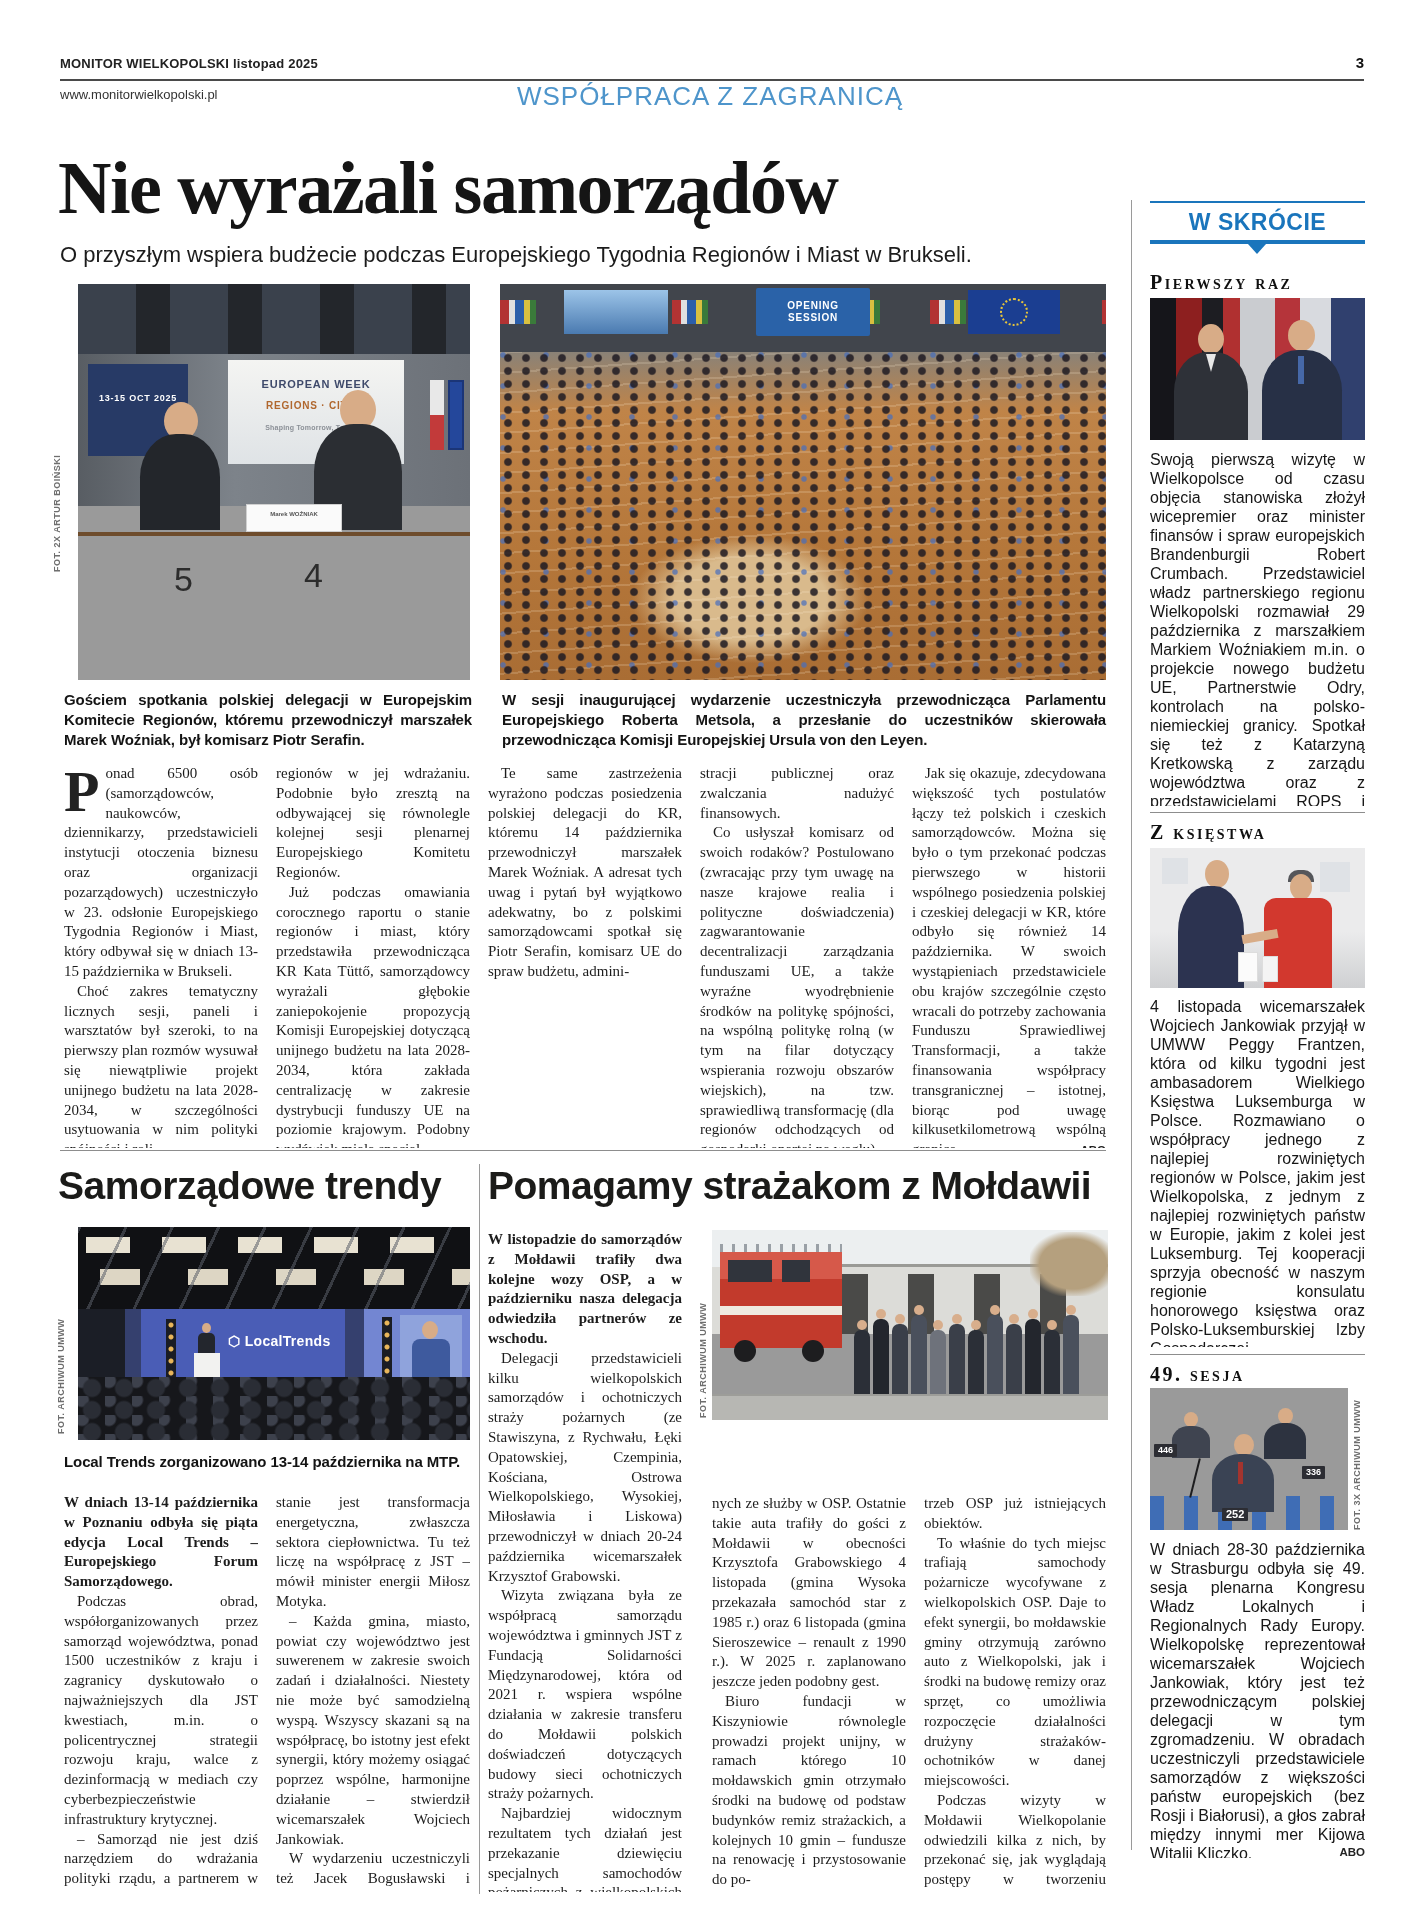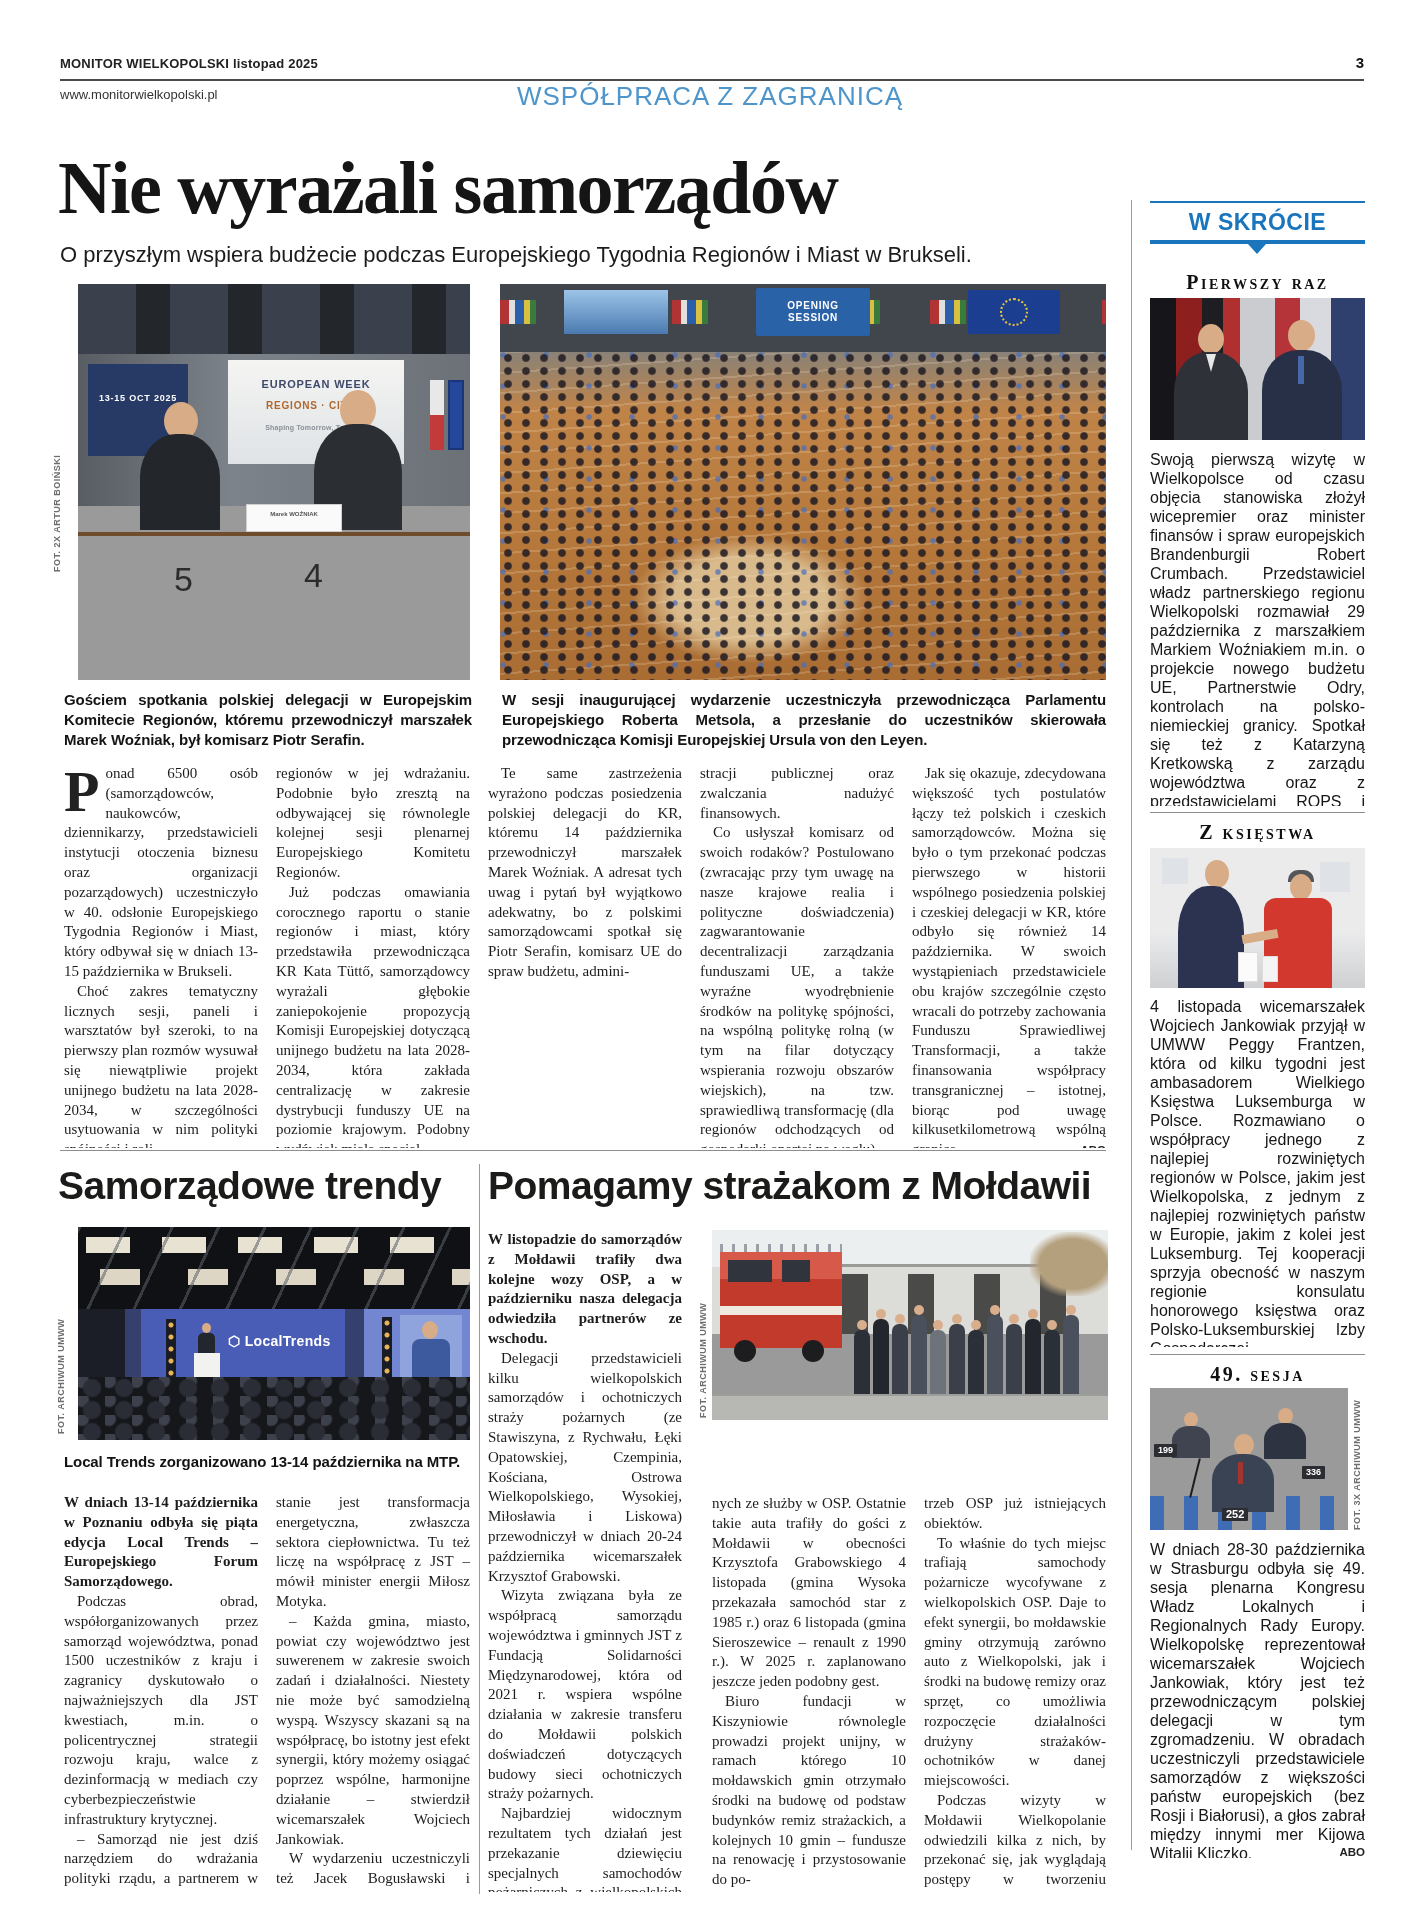--- a/index.html
+++ b/index.html
@@ -18,21 +18,21 @@
 .serifcol{position:absolute;width:194px;font:15px/19.8px "Liberation Serif",serif;text-align:justify;color:#1c1c1c;overflow:hidden}
 .serifcol p{margin:0}
 .serifcol p.ind{text-indent:13px}
 .serifcol p.lead{font-weight:700}
 .dropcap{float:left;font:700 58px/47px "Liberation Serif",serif;margin:4px 6px 0 0;color:#222}
 .sig{text-align:right;font:700 11.5px/11.5px "Liberation Sans",sans-serif;color:#222;margin-top:-15px}
 .hl-sans{position:absolute;font:700 39px/40px "Liberation Sans",sans-serif;letter-spacing:-.5px;color:#1b1b19}
 .photo{position:absolute;overflow:hidden;background:#9a9a9a}
 .ph{position:absolute}
 .sb-title{position:absolute;width:215px;text-align:center;font:700 23px/23px "Liberation Sans",sans-serif;letter-spacing:.5px;color:#1a75bc}
-.sb-sec{position:absolute;width:215px;text-align:center;font:700 20px/21px "Liberation Serif",serif;font-variant:small-caps;letter-spacing:2.5px;color:#101010}
+.sb-sec{position:absolute;width:215px;font:700 20px/21px "Liberation Serif",serif;font-variant:small-caps;letter-spacing:2.5px;color:#101010}
 .sb-text{position:absolute;width:215px;font:16px/19px "Liberation Sans",sans-serif;text-align:justify;color:#161616;overflow:hidden}
 .sb-text p{margin:0}
 .tri{position:absolute;width:0;height:0;border-left:9px solid transparent;border-right:9px solid transparent;border-top:10px solid #1a75bc}
 .bluebar{position:absolute;background:#1a75bc}
 .figure{position:absolute;border-radius:45% 45% 0 0}
 .head{position:absolute;border-radius:50%;background:#d8ac87}
 .plate{position:absolute;background:#2c2d33;color:#fff;font:700 9px/11px "Liberation Sans",sans-serif;padding:1px 4px;border-radius:1px}
 .heads1{background-image:radial-gradient(circle at 8px 6px, rgba(30,26,34,.85) 3.2px, transparent 4.6px),radial-gradient(circle at 3px 3px, rgba(70,110,190,.7) 2.2px, transparent 3.4px),repeating-linear-gradient(176deg, rgba(255,240,215,.18) 0 2px, transparent 2px 20px);background-size:18px 13px,43px 31px,auto}
 .aud{background-color:#16171b;background-image:radial-gradient(circle at 14px 11px,#2a2d35 8px,transparent 10px),radial-gradient(circle at 4px 4px,#3d414c 6px,transparent 8px);background-size:32px 22px,27px 19px}
 .ppl{position:absolute;display:flex;align-items:flex-end;gap:3px}
@@ -94,21 +94,21 @@
     <div class="ph" style="left:468px;top:6px;width:92px;height:44px;background:#1b3e91">
       <div class="ph" style="left:32px;top:8px;width:28px;height:28px;border:2px dotted #e8c53a;border-radius:50%"></div>
     </div>
     <div class="ph" style="left:0;top:68px;width:606px;height:328px;background:linear-gradient(180deg,#8a8277 0,#c08448 18%,#b5773a 60%,#a96d34 100%)"></div>
     <div class="ph" style="left:130px;top:250px;width:240px;height:130px;background:radial-gradient(ellipse,#d9ba8c 0 45%,transparent 70%)"></div>
     <div class="ph heads1" style="left:0;top:68px;width:606px;height:328px"></div>
   </div>
   <div class="cap" style="left:502px;top:690px;width:604px">W sesji inaugurującej wydarzenie uczestniczyła przewodnicząca Parlamentu Europejskiego Roberta Metsola, a przesłanie do uczestników skierowała przewodnicząca Komisji Europejskiej Ursula von den Leyen.</div>
 
   <div class="serifcol" style="left:64px;top:764px;height:384px">
-    <p><span class="dropcap">P</span><span>onad 6500 osób (samorządowców, naukowców, dziennikarzy, przedstawicieli instytucji otoczenia biznesu oraz organizacji pozarządowych) uczestniczyło w 40. odsłonie Europejskiego Tygodnia Regionów i Miast, który odbywał się w dniach 13-15 października w Brukseli.</span></p>
+    <p><span class="dropcap">P</span><span>onad 6500 osób (samorządowców, naukowców, dziennikarzy, przedstawicieli instytucji otoczenia biznesu oraz organizacji pozarządowych) uczestniczyło w 23. odsłonie Europejskiego Tygodnia Regionów i Miast, który odbywał się w dniach 13-15 października w Brukseli.</span></p>
     <p class="ind">Choć zakres tematyczny licznych sesji, paneli i warsztatów był szeroki, to na pierwszy plan rozmów wysuwał się niewątpliwie projekt unijnego budżetu na lata 2028-2034, w szczególności usytuowania w nim polityki spójności i roli</p>
   </div>
   <div class="serifcol" style="left:276px;top:764px;height:384px">
     <p>regionów w jej wdrażaniu. Podobnie było zresztą na odbywającej się równolegle kolejnej sesji plenarnej Europejskiego Komitetu Regionów.</p>
     <p class="ind">Już podczas omawiania corocznego raportu o stanie regionów i miast, który przedstawiła przewodnicząca KR Kata Tüttő, samorządowcy wyrażali głębokie zaniepokojenie propozycją Komisji Europejskiej dotyczącą unijnego budżetu na lata 2028-2034, która zakłada centralizację w zakresie dystrybucji funduszy UE na poziomie krajowym. Podobny wydźwięk miała specjal-</p>
   </div>
   <div class="serifcol" style="left:488px;top:764px;height:384px">
     <p class="ind">Te same zastrzeżenia wyrażono podczas posiedzenia polskiej delegacji do KR, któremu 14 października przewodniczył marszałek Marek Woźniak. A adresat tych uwag i pytań był wyjątkowo adekwatny, bo z polskimi samorządowcami spotkał się Piotr Serafin, komisarz UE do spraw budżetu, admini-</p>
   </div>
   <div class="serifcol" style="left:700px;top:764px;height:384px">
@@ -251,21 +251,21 @@
     <div class="ph" style="left:0;top:0;width:198px;height:142px;background:linear-gradient(180deg,#6b4a33 0 20%,#8a552f 20% 70%,#7c4a28 100%) repeating-linear-gradient(178deg,rgba(0,0,0,.22) 0 2px,transparent 2px 26px)"></div>
     <div class="ph" style="left:0;top:108px;width:198px;height:34px;background:repeating-linear-gradient(90deg,#3f6db5 0 14px,transparent 14px 34px)"></div>
     <div class="head" style="left:34px;top:24px;width:14px;height:15px"></div>
     <div class="figure" style="left:22px;top:38px;width:38px;height:32px;background:#3f4450"></div>
     <div class="head" style="left:128px;top:20px;width:15px;height:16px"></div>
     <div class="figure" style="left:114px;top:35px;width:42px;height:36px;background:#2d3340"></div>
     <div class="head" style="left:84px;top:46px;width:20px;height:22px"></div>
     <div class="figure" style="left:62px;top:66px;width:62px;height:58px;background:#3a4354"></div>
     <div class="ph" style="left:88px;top:74px;width:5px;height:22px;background:#a3342e"></div>
     <div class="ph" style="left:44px;top:70px;width:2px;height:40px;background:#1d1d1f;transform:rotate(14deg)"></div>
-    <div class="plate" style="left:4px;top:56px">199</div>
+    <div class="plate" style="left:4px;top:56px">446</div>
     <div class="plate" style="left:152px;top:78px">336</div>
     <div class="plate" style="left:72px;top:120px;font-size:11px">252</div>
   </div>
   <div class="sb-text" style="left:1150px;top:1540px;height:318px">
     <p>W dniach 28-30 października w Strasburgu odbyła się 49. sesja plenarna Kongresu Władz Lokalnych i Regionalnych Rady Europy. Wielkopolskę reprezentował wicemarszałek Wojciech Jankowiak, który jest też przewodniczącym polskiej delegacji w tym zgromadzeniu. W obradach uczestniczyli przedstawiciele samorządów z większości państw europejskich (bez Rosji i Białorusi), a głos zabrał między innymi mer Kijowa Witalij Kliczko.</p>
     <div class="sig" style="margin-top:-16px">ABO</div>
   </div>
 
 </div>
 

